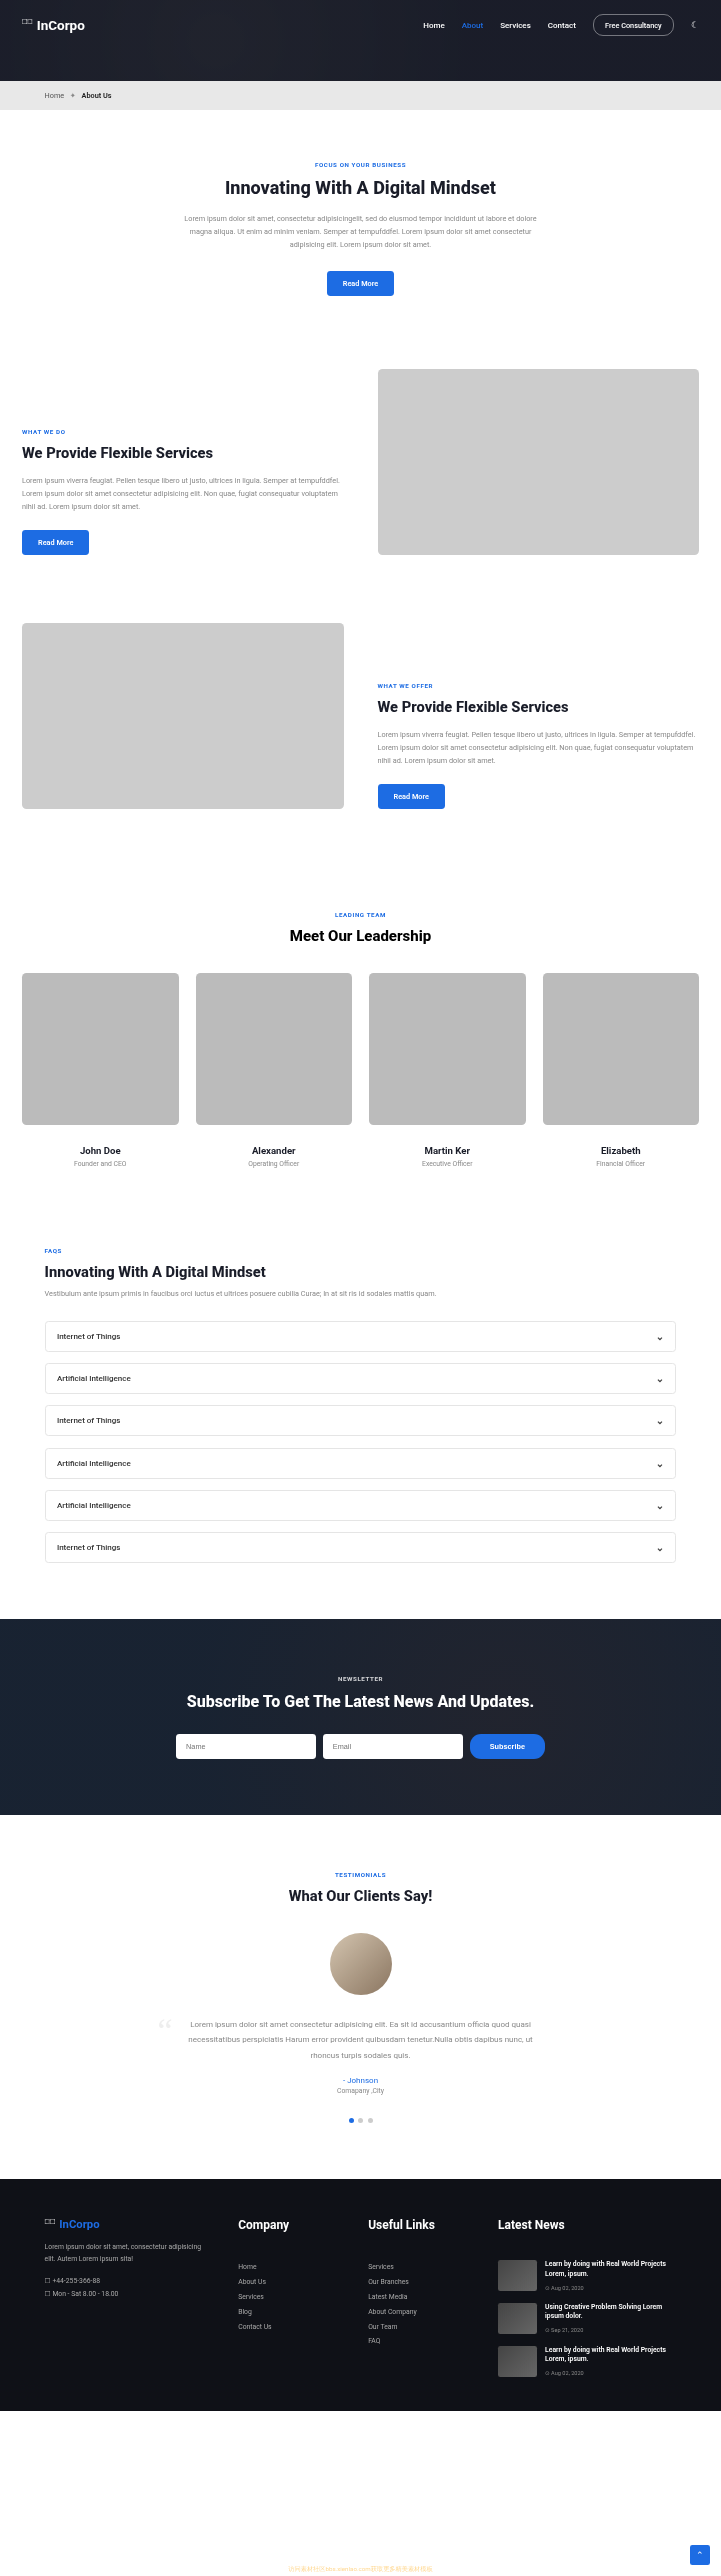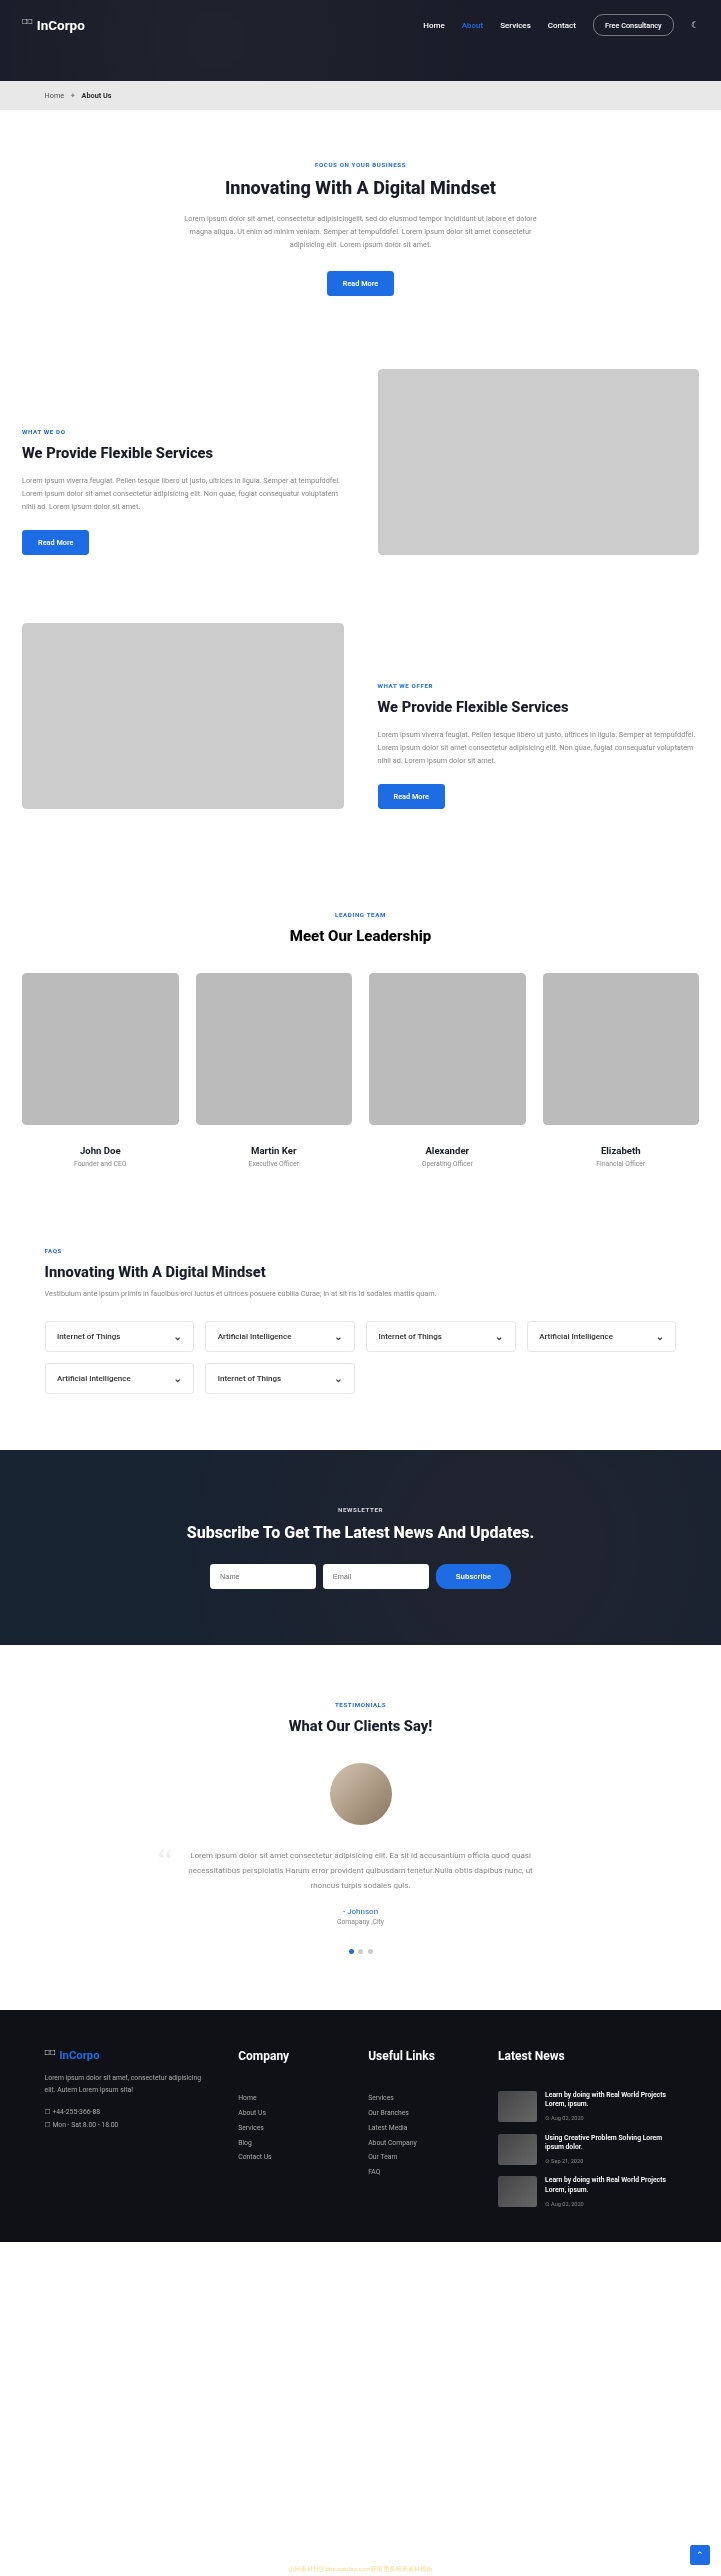--- a/index.html
+++ b/index.html
@@ -49,32 +49,32 @@
 .team-grid{display:grid;grid-template-columns:repeat(4,1fr);gap:17px}
 .team-card{text-align:center}
 .team-photo{width:100%;height:152px;background:#bbb;border-radius:4.5px;margin-bottom:20px;background-size:cover}
 .team-card h3{font-size:9.6px;font-weight:700;color:#1a1d29;margin-bottom:2px}
 .team-card span{font-size:6.8px;color:#888}
 
 
 .faq{padding:34px 0 56px}
 .faq h2{font-size:14.7px;font-weight:800;color:#1a1d29;margin-bottom:8px}
 .faq>.container>p{color:#888;font-size:7.3px;margin-bottom:22.6px}
-.faq-grid{display:grid;grid-template-columns:1fr 1fr 1fr 1fr;gap:11.3px}
+.faq-grid{display:grid;grid-template-columns:1fr;gap:11.3px}
 .accordion{border:0.6px solid #e5e5e5;border-radius:3.4px;padding:9px 11.3px;display:flex;justify-content:space-between;align-items:center;font-size:8px;font-weight:500;color:#333;cursor:pointer}
 .accordion::after{content:'⌄';font-size:10px;color:#444;font-weight:700}
 
 
 .newsletter{background:#0c4a6e;position:relative;padding:56px 4px;text-align:center;overflow:hidden}
 .newsletter::before{content:'';position:absolute;inset:0;background:linear-gradient(rgba(26,29,41,.88),rgba(26,29,41,.88)),radial-gradient(circle at 70% 50%,#555 0%,transparent 60%)}
 .newsletter-inner{position:relative;z-index:1}
 .newsletter .eyebrow{color:#fff;opacity:.8}
 .newsletter h2{color:#fff;font-size:16px;font-weight:800;line-height:1.4;margin-bottom:20px}
 .newsletter-form{display:flex;justify-content:center;gap:6.8px}
-.newsletter-form input{padding:8px 10px;border:none;border-radius:3.4px;font-size:7.3px;width:106px}
+.newsletter-form input{padding:8px 10px;border:none;border-radius:3.4px;font-size:7.3px;width:140px}
 .newsletter-form button{background:#1d6ce3;color:#fff;border:none;padding:8px 20px;border-radius:11px;font-size:7.3px;font-weight:600}
 
 
 .testimonials{padding:56px 0;text-align:center}
 .testimonials h2{font-size:14.7px;font-weight:800;color:#1a1d29;margin-bottom:28px}
 .avatar{width:62px;height:62px;border-radius:50%;background:linear-gradient(135deg,#d4c5b0,#8a7560);margin:0 auto 22.6px}
 .quote-wrap{position:relative;max-width:406px;margin:0 auto}
 .quote-mark{position:absolute;left:0;top:-5.6px;font-size:34px;color:#eee;font-family:Georgia,serif}
 .quote{font-size:8px;color:#888;line-height:1.9;margin-bottom:13.5px;padding:0 22.6px}
 .author{color:#1d6ce3;font-size:8px;font-weight:400}
@@ -156,22 +156,22 @@
     <p>Lorem ipsum viverra feugiat. Pellen tesque libero ut justo, ultrices in ligula. Semper at tempufddfel. Lorem ipsum dolor sit amet consectetur adipisicing elit. Non quae, fugiat consequatur voluptatem nihil ad. Lorem ipsum dolor sit amet.</p>
     <a class="btn-primary">Read More</a>
   </div>
 </section>
 
 <section class="team container">
   <div class="eyebrow">LEADING TEAM</div>
   <h2>Meet Our Leadership</h2>
   <div class="team-grid" id="team-grid">
       <div class="team-card"><div class="team-photo"></div><h3>John Doe</h3><span>Founder and CEO</span></div>
+      <div class="team-card"><div class="team-photo"></div><h3>Alexander</h3><span>Operating Officer</span></div>
       <div class="team-card"><div class="team-photo"></div><h3>Martin Ker</h3><span>Executive Officer</span></div>
-      <div class="team-card"><div class="team-photo"></div><h3>Alexander</h3><span>Operating Officer</span></div>
       <div class="team-card"><div class="team-photo"></div><h3>Elizabeth</h3><span>Financial Officer</span></div>
     </div>
 </section>
 
 <section class="faq">
   <div class="container">
     <div class="eyebrow">FAQS</div>
     <h2>Innovating With A Digital Mindset</h2>
     <p>Vestibulum ante ipsum primis in faucibus orci luctus et ultrices posuere cubilia Curae; In at sit ris id sodales mattis quam.</p>
     <div class="faq-grid" id="faq-grid">

